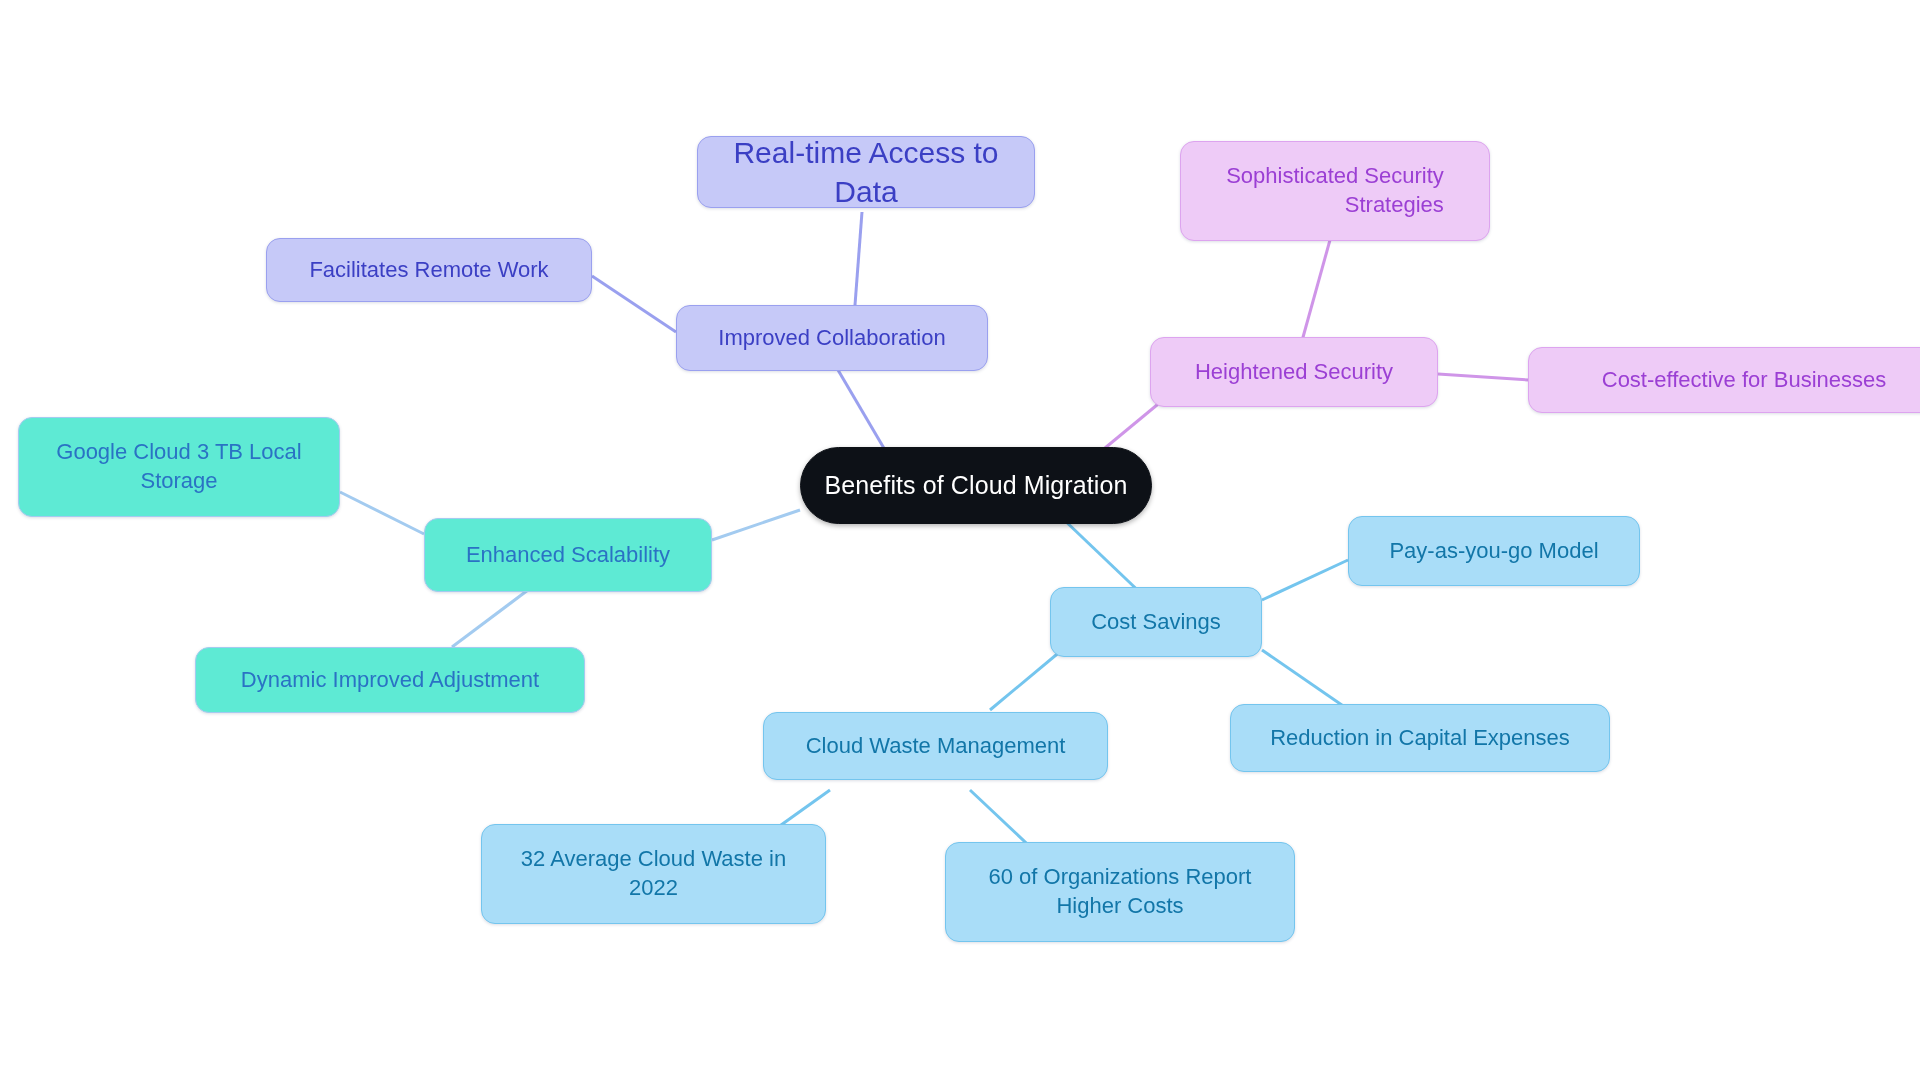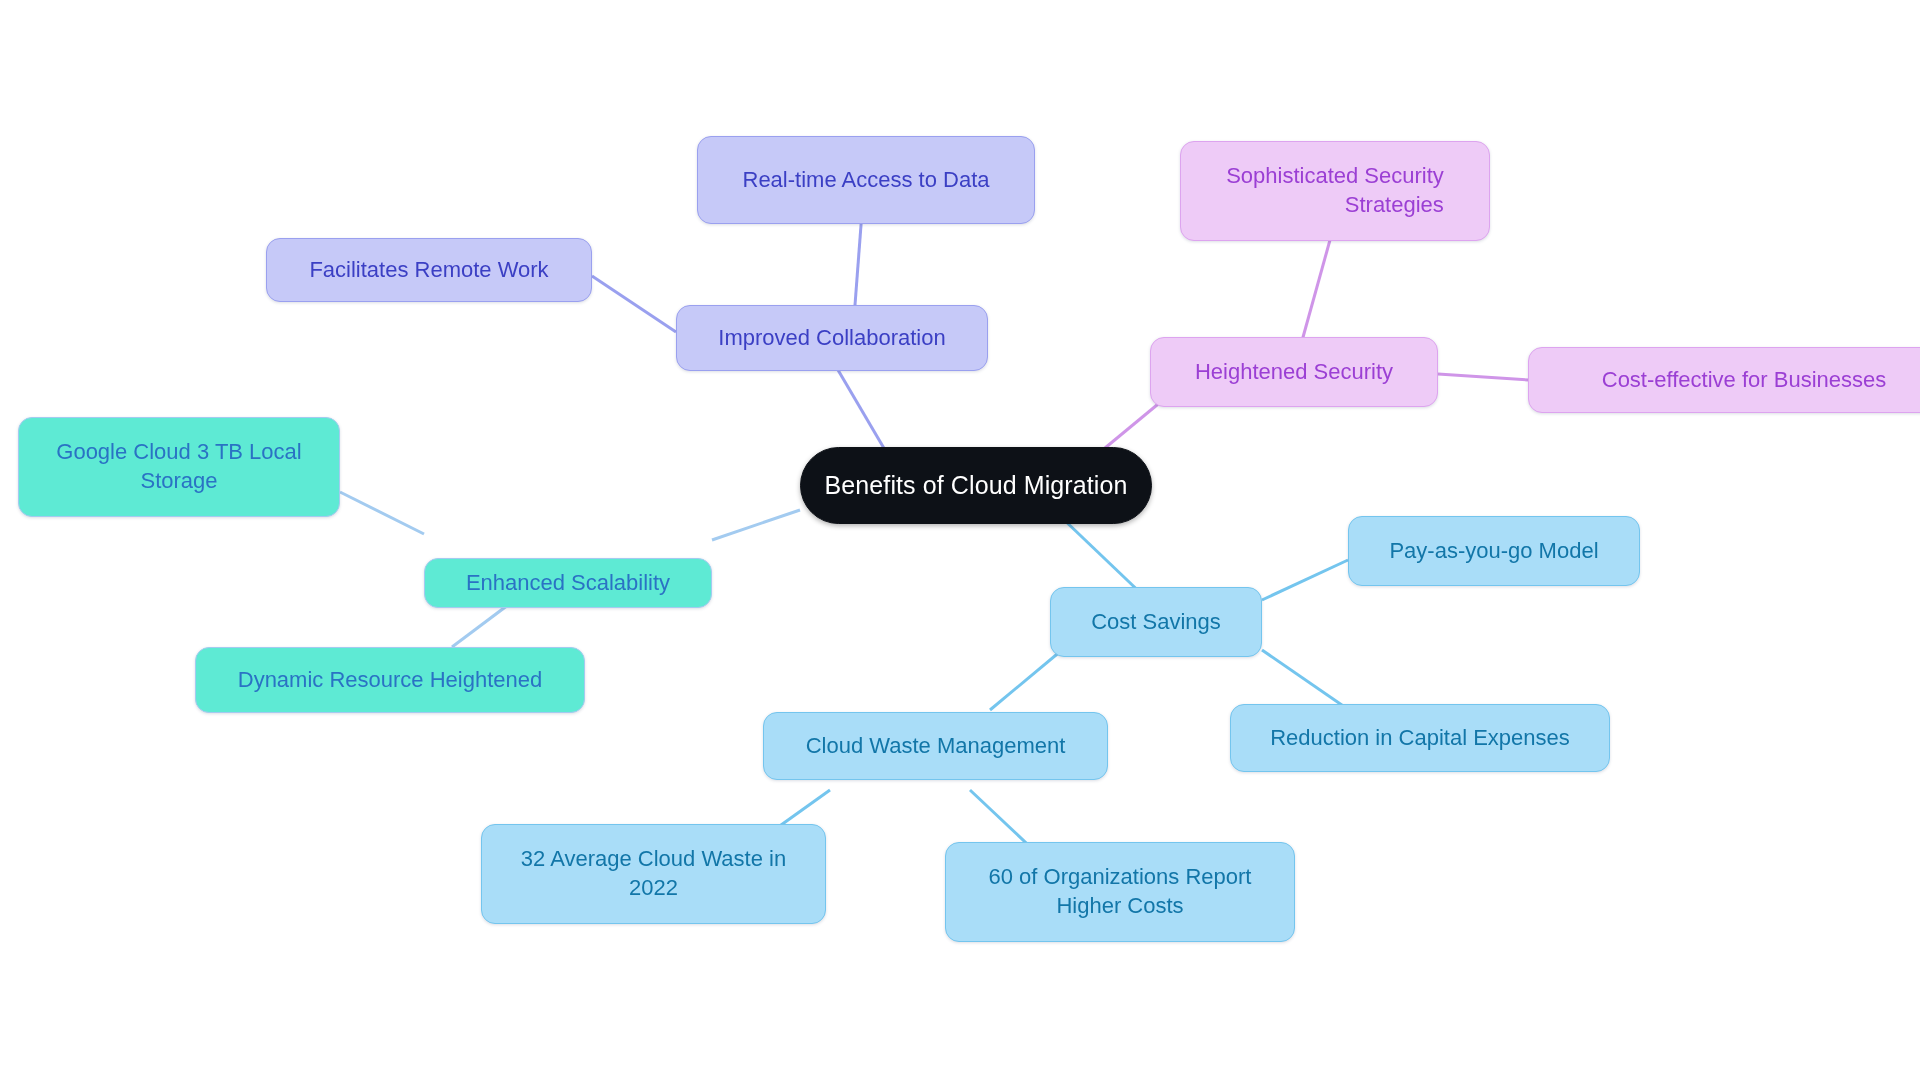--- a/index.html
+++ b/index.html
@@ -112,52 +112,52 @@
   </svg>
 
   <div class="node root" style="left:800px; top:447px; width:352px; height:77px;">
     <span>Benefits of Cloud Migration</span>
   </div>
 
   <div class="node branch c-collab" style="left:676px; top:305px; width:312px; height:66px; font-size:22px;">
     <span>Improved Collaboration</span>
   </div>
 
-  <div class="node leaf c-collab" style="left:697px; top:136px; width:338px; height:88px; font-size:22px;">
+  <div class="node leaf c-collab" style="left:697px; top:136px; width:338px; height:72px; font-size:30px;">
     <span>Real-time Access to Data</span>
   </div>
 
   <div class="node leaf c-collab" style="left:266px; top:238px; width:326px; height:64px; font-size:22px;">
     <span>Facilitates Remote Work</span>
   </div>
 
   <div class="node branch c-security" style="left:1150px; top:337px; width:288px; height:70px; font-size:22px;">
     <span>Heightened Security</span>
   </div>
 
   <div class="node leaf c-security" style="left:1180px; top:141px; width:310px; height:100px; font-size:22px;text-align:right;">
     <span>Sophisticated Security
 Strategies</span>
   </div>
 
   <div class="node leaf c-security" style="left:1528px; top:347px; width:432px; height:66px; font-size:22px;">
     <span>Cost-effective for Businesses</span>
   </div>
 
-  <div class="node branch c-scale" style="left:424px; top:518px; width:288px; height:50px; font-size:22px;margin-top:40px;">
+  <div class="node branch c-scale" style="left:424px; top:518px; width:288px; height:74px; font-size:22px;">
     <span>Enhanced Scalability</span>
   </div>
 
   <div class="node leaf c-scale" style="left:18px; top:417px; width:322px; height:100px; font-size:22px;">
     <span>Google Cloud 3 TB Local
 Storage</span>
   </div>
 
   <div class="node leaf c-scale" style="left:195px; top:647px; width:390px; height:66px; font-size:22px;">
-    <span>Dynamic Resource Heightened</span>
+    <span>Dynamic Improved Adjustment</span>
   </div>
 
   <div class="node branch c-cost" style="left:1050px; top:587px; width:212px; height:70px; font-size:22px;">
     <span>Cost Savings</span>
   </div>
 
   <div class="node leaf c-cost" style="left:1348px; top:516px; width:292px; height:70px; font-size:22px;">
     <span>Pay-as-you-go Model</span>
   </div>
 

